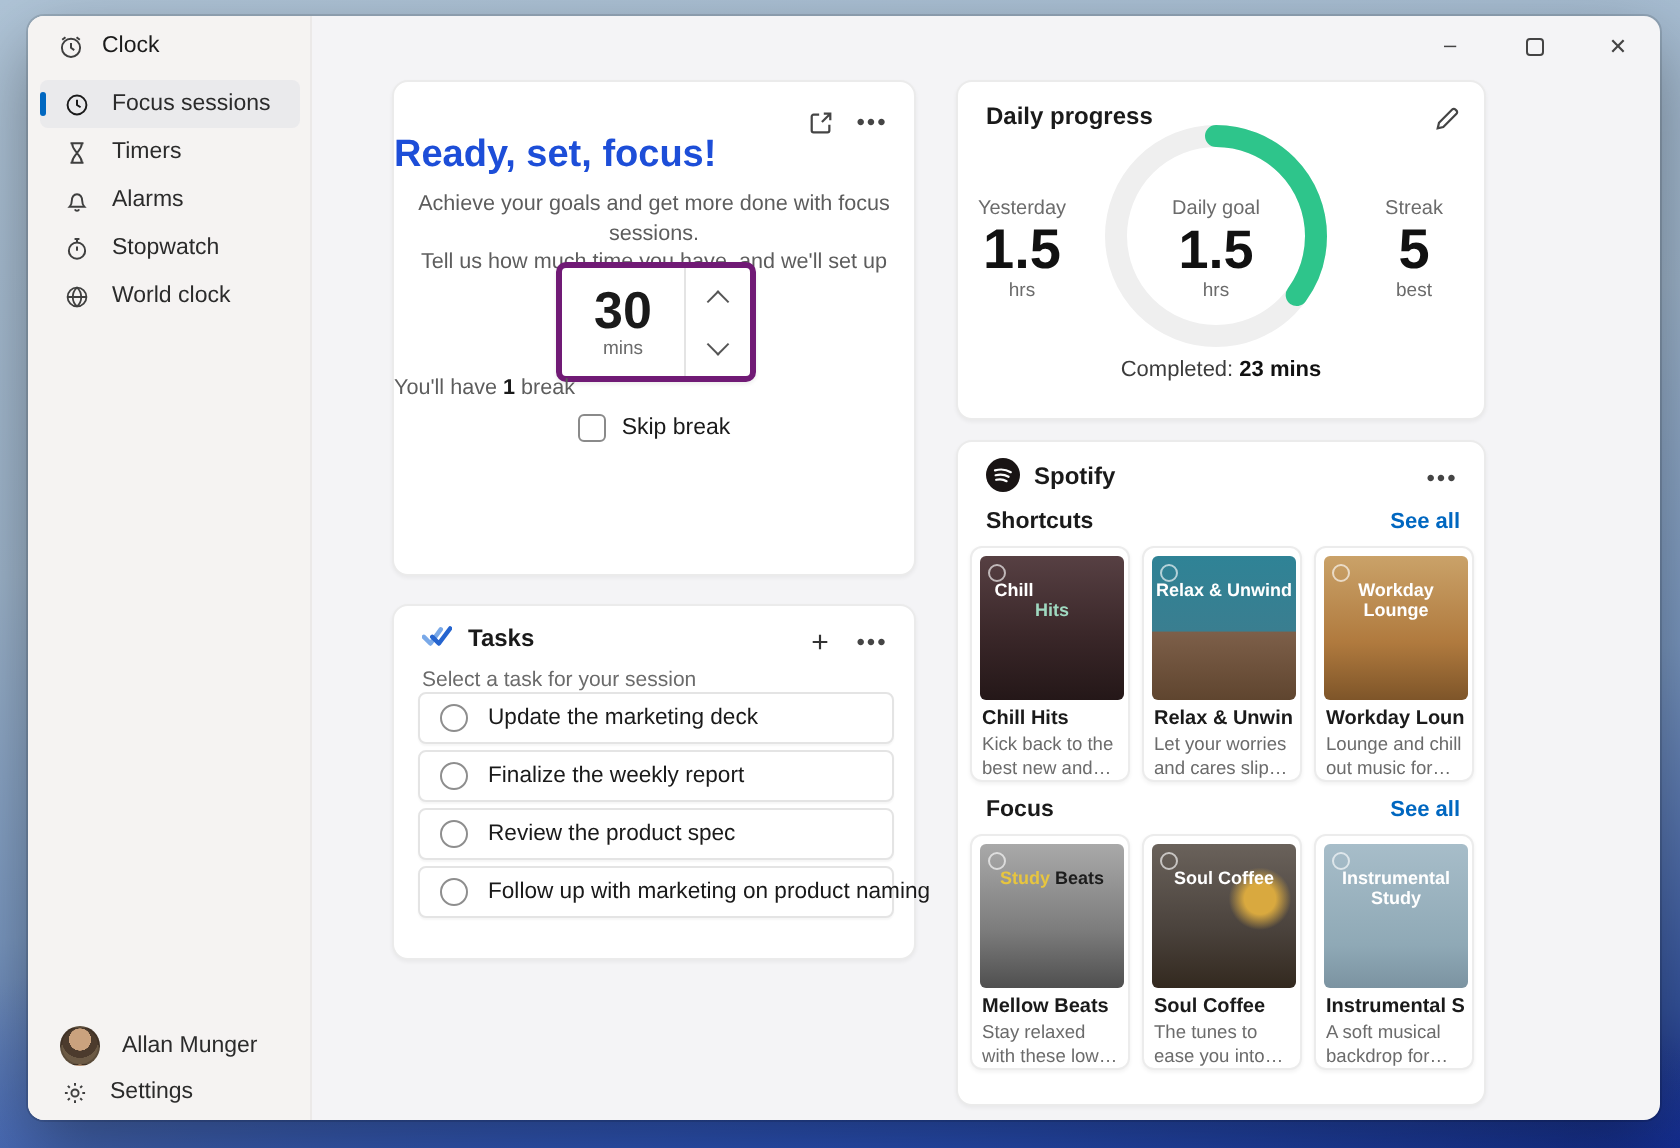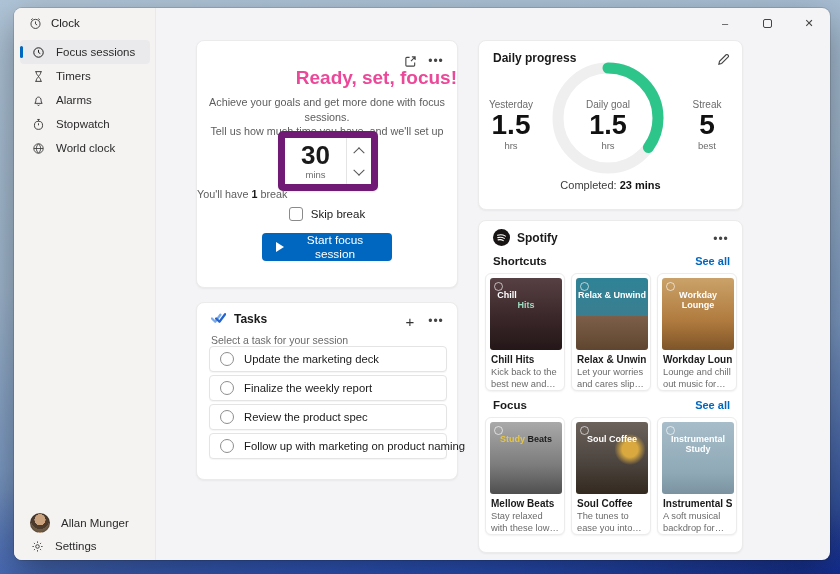--- a/index.html
+++ b/index.html
@@ -38,24 +38,24 @@
   .user-row, .settings-row { position:absolute; left:16px; display:flex; align-items:center; gap:11px; color:#2b2b2b; font-size:11.5px; }
   .avatar { width:20px; height:20px; border-radius:50%;
     background: radial-gradient(circle at 50% 32%, #caa27e 0 36%, #4c3b2d 37% 60%, #6c5a45 61%);
     border:1px solid rgba(0,0,0,.15); }
   
   .card { position:absolute; background:#fff; border:1px solid #ebebeb; border-radius:8px;
     box-shadow:0 1px 2px rgba(0,0,0,.05); }
   .dots { letter-spacing:1px; color:#454545; font-size:12px; line-height:8px; }
   .icon-btn { position:absolute; width:22px; height:20px; display:flex; align-items:center; justify-content:center; color:#454545; }
   
-  .fc-title { position:absolute; left:0; right:0; top:26px; text-align:right; font-size:19px; font-weight:700; color:#ec4899; }
+  .fc-title { position:absolute; left:0; right:0; top:26px; text-align:left; font-size:19px; font-weight:700; color:#1d4ed8; }
   .fc-sub { position:absolute; left:12px; right:12px; top:54px; text-align:center; font-size:10.8px; line-height:14.5px; color:#5d5d5d; }
   .spinner { position:absolute; left:81px; top:90px; width:100px; height:60px; background:#fff;
-    border:7px solid #701a75; border-radius:5px; box-shadow:0 1px 2px rgba(0,0,0,.08); display:flex; }
+    border:3px solid #701a75; border-radius:5px; box-shadow:0 1px 2px rgba(0,0,0,.08); display:flex; }
   .spin-val { width:62px; display:flex; flex-direction:column; align-items:center; justify-content:center; border-right:1px solid #e4e4e4; }
   .spin-val .num { font-size:26px; font-weight:700; color:#1a1a1a; line-height:26px; }
   .spin-val .unit { font-size:9.5px; color:#6b6b6b; margin-top:1px; }
   .spin-btns { flex:1; display:flex; flex-direction:column; }
   .spin-btn { flex:1; display:flex; align-items:center; justify-content:center; color:#555; }
   .chev { width:8px; height:8px; border-right:1.4px solid #555; border-bottom:1.4px solid #555; display:inline-block; }
   .chev.up { transform:rotate(-135deg) translate(-2px,-2px); }
   .chev.down { transform:rotate(45deg) translate(-2px,-2px); }
   .fc-break { position:absolute; left:0; right:0; top:147px; text-align:left; font-size:10.8px; color:#5d5d5d; }
   .fc-break b { color:#1a1a1a; }
@@ -235,24 +235,20 @@
 
     <div class="fc-break">
       <span>You'll have </span><b>1</b><span> break</span>
     </div>
 
     <div class="fc-skip">
       <span class="checkbox"></span>
       <span class="lbl">Skip break</span>
     </div>
 
-    <button class="start-btn" id="start-btn" style="background: rgb(0, 103, 192);">
-      <span class="play-tri"></span>
-      <span>Start focus session</span>
-    </button>
   </div>
 
   <div class="card" style="left:182px; top:294px; width:262px; height:178px;">
     <div class="tk-brand">
       <span>
         <svg width="15" height="12" viewBox="0 0 16 12" fill="none">
           <path d="M1 6.5 4.5 10 10 2.5" stroke="#7aa9e8" stroke-width="2.4" stroke-linecap="round" stroke-linejoin="round"></path>
           <path d="M5.5 6.5 9 10 15 2" stroke="#2564cf" stroke-width="2.4" stroke-linecap="round" stroke-linejoin="round"></path>
         </svg>
       </span>

